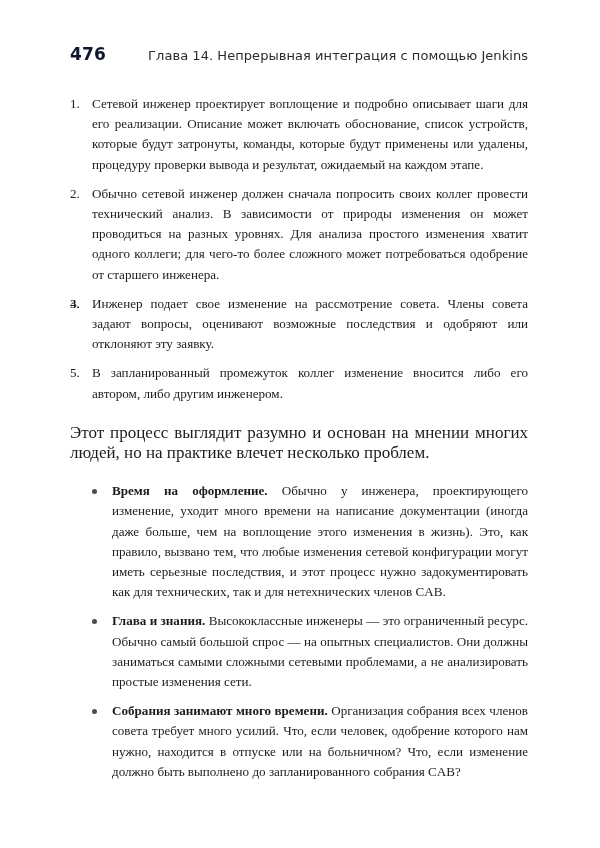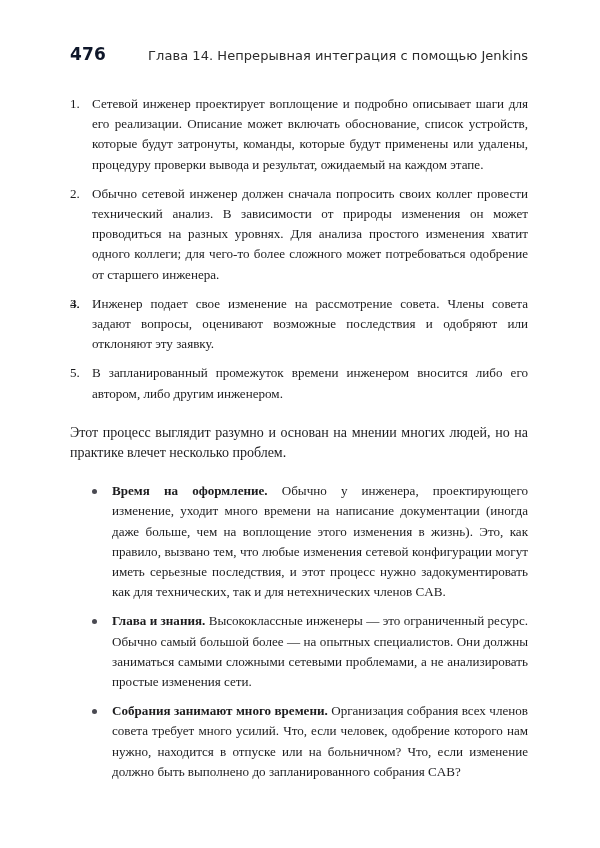--- a/index.html
+++ b/index.html
@@ -82,21 +82,21 @@
     left: 0;
     top: 0;
     width: 18px;
     text-align: left;
     font-size: 13.1px;
     line-height: 20.2px;
   }
 
   
   .body-para {
-    font-size: 14px;
+    font-size: 17px;
     line-height: 20.2px;
     text-align: justify;
     text-justify: inter-word;
     margin: 0;
   }
   .para-after-list {
     margin-top: 19px;
   }
 
   
@@ -155,34 +155,34 @@
       </li>
       <li>
         <span class="list-marker">3.</span>
       </li>
       <li>
         <span class="list-marker">4.</span>
         <span>Инженер подает свое изменение на рассмотрение совета. Члены совета задают вопросы, оценивают возможные последствия и одобряют или отклоняют эту заявку.</span>
       </li>
       <li>
         <span class="list-marker">5.</span>
-        <span>В запланированный промежуток времени инженером вносится либо его автором, либо другим инженером.</span>
+        <span>В запланированный промежуток коллег изменение вносится либо его автором, либо другим инженером.</span>
       </li>
     </ol>
 
     <p class="body-para para-after-list">Этот процесс выглядит разумно и основан на мнении многих людей, но на практике влечет несколько проблем.</p>
 
     <ul class="bullet-list">
       <li>
         <span class="bullet-dot"></span>
         <span class="lead-in">Время на оформление.</span><span> Обычно у инженера, проектирующего изменение, уходит много времени на написание документации (иногда даже больше, чем на воплощение этого изменения в жизнь). Это, как правило, вызвано тем, что любые изменения сетевой конфигурации могут иметь серьезные последствия, и этот процесс нужно задокументировать как для технических, так и для нетехнических членов CAB.</span>
       </li>
       <li>
         <span class="bullet-dot"></span>
-        <span class="lead-in">Глава и знания.</span><span> Высококлассные инженеры — это ограниченный ресурс. Обычно самый большой более — на опытных специалистов. Они должны заниматься самыми сложными сетевыми проблемами, а не анализировать простые изменения сети.</span>
+        <span class="lead-in">Глава и знания.</span><span> Высококлассные инженеры — это ограниченный ресурс. Обычно самый большой спрос — на опытных специалистов. Они должны заниматься самыми сложными сетевыми проблемами, а не анализировать простые изменения сети.</span>
       </li>
       <li>
         <span class="bullet-dot"></span>
         <span class="lead-in">Собрания занимают много времени.</span><span> Организация собрания всех членов совета требует много усилий. Что, если человек, одобрение которого нам нужно, находится в отпуске или на больничном? Что, если изменение должно быть выполнено до запланированного собрания CAB?</span>
       </li>
     </ul>
 
   </div>
 </div>
 

